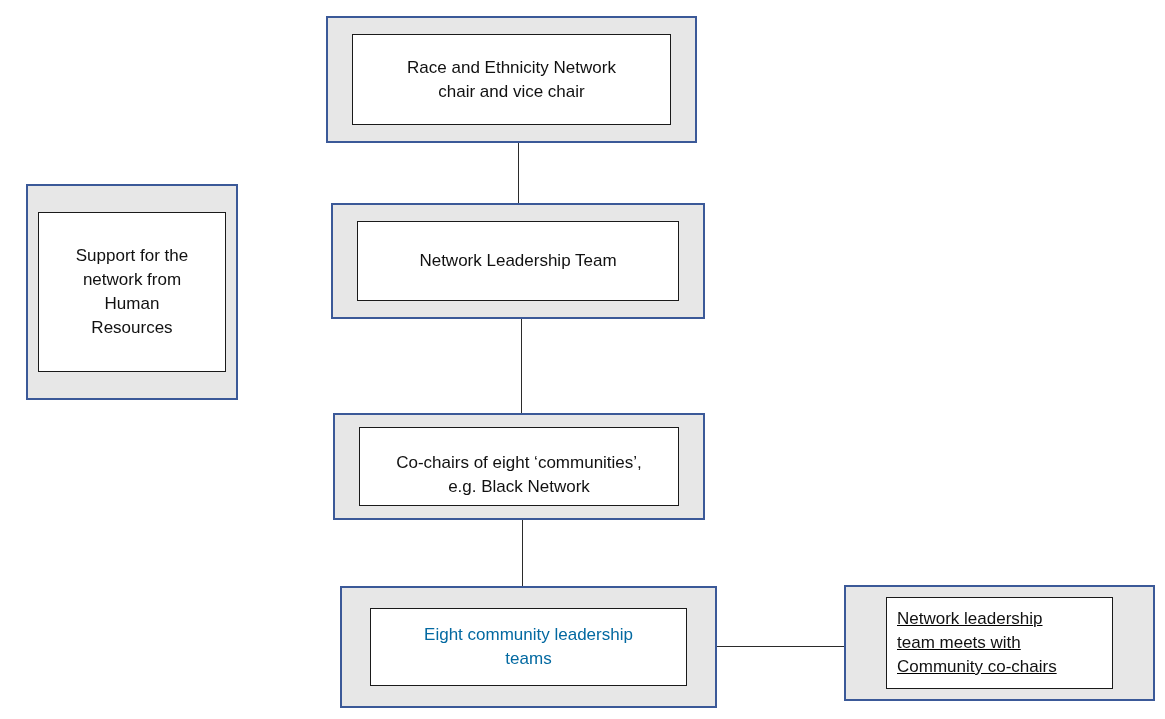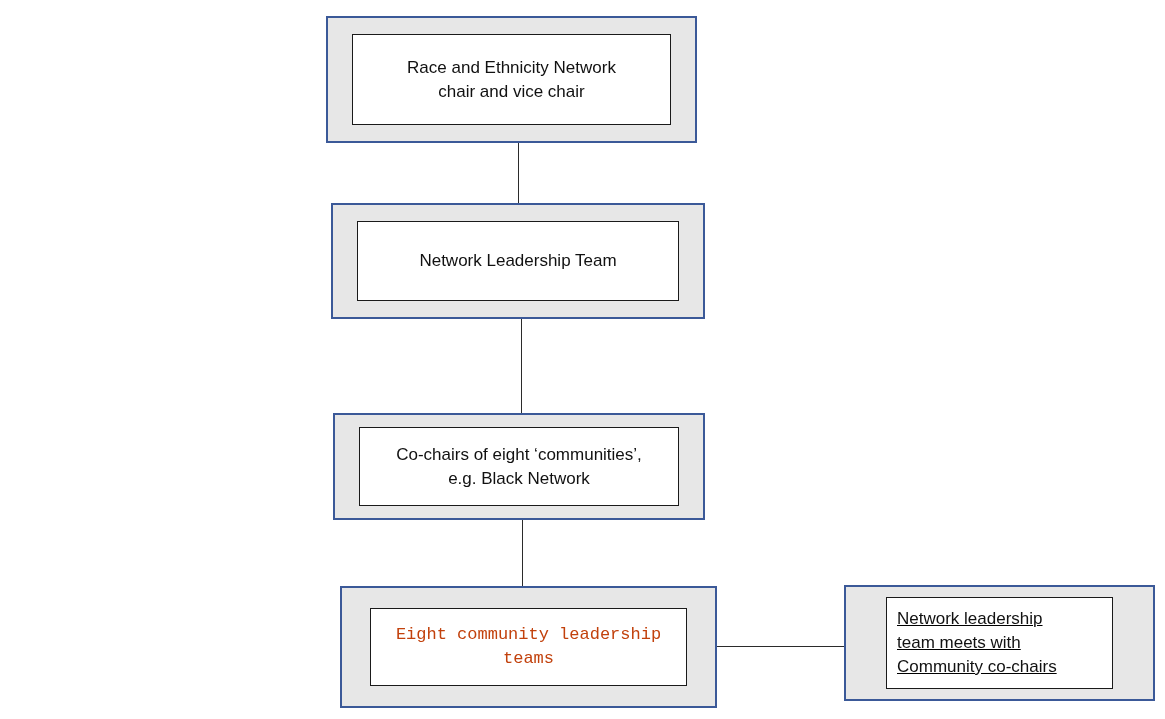--- a/index.html
+++ b/index.html
@@ -66,40 +66,48 @@
   }
 </style>
 </head>
 <body>
 
 <div id="canvas">
     <div class="connector v" style="background: rgb(43, 43, 43); left: 518px; top: 128px; height: 80px;"></div>
     <div class="connector v" style="background: rgb(43, 43, 43); left: 521px; top: 319px; height: 100px;"></div>
     <div class="connector v" style="background: rgb(43, 43, 43); left: 522px; top: 520px; height: 70px;"></div>
     <div class="connector h" style="background: rgb(43, 43, 43); left: 717px; top: 646px; width: 128px;"></div>
+    <div class="node" style="left: 26px; top: 184px; width: 212px; height: 216px; background: rgb(231, 231, 231); border-color: rgb(59, 89, 152);">
+      <div class="inner" style="background: rgb(255, 255, 255); border-color: rgb(26, 26, 26); width: 188px; height: 160px;">
+        <div class="label" style="color: rgb(17, 17, 17);">Support for the
+network from
+Human
+Resources</div>
+      </div>
+    </div>
     <div class="node" style="left: 326px; top: 16px; width: 371px; height: 127px; background: rgb(231, 231, 231); border-color: rgb(59, 89, 152);">
       <div class="inner" style="background: rgb(255, 255, 255); border-color: rgb(26, 26, 26); width: 319px; height: 91px;">
         <div class="label" style="color: rgb(17, 17, 17);">Race and Ethnicity Network
 chair and vice chair</div>
       </div>
     </div>
     <div class="node" style="left: 331px; top: 203px; width: 374px; height: 116px; background: rgb(231, 231, 231); border-color: rgb(59, 89, 152);">
       <div class="inner" style="background: rgb(255, 255, 255); border-color: rgb(26, 26, 26); width: 322px; height: 80px;">
         <div class="label" style="color: rgb(17, 17, 17);">Network Leadership Team</div>
       </div>
     </div>
     <div class="node" style="left: 333px; top: 413px; width: 372px; height: 107px; background: rgb(231, 231, 231); border-color: rgb(59, 89, 152);">
-      <div class="inner" style="background: rgb(255, 255, 255); border-color: rgb(26, 26, 26); width: 320px; height: 79px;">
+      <div class="inner" style="background: rgb(255, 255, 255); border-color: rgb(26, 26, 26); width: 320px; height: 79px; align-items: flex-end;">
         <div class="label" style="color: rgb(17, 17, 17);">Co-chairs of eight ‘communities’,
 e.g. Black Network</div>
       </div>
     </div>
     <div class="node" style="left: 340px; top: 586px; width: 377px; height: 122px; background: rgb(231, 231, 231); border-color: rgb(59, 89, 152);">
       <div class="inner" style="background: rgb(255, 255, 255); border-color: rgb(26, 26, 26); width: 317px; height: 78px;">
-        <div class="label" style="color: #c2410c; font-family: Liberation Mono, monospace;">Eight community leadership
+        <div class="label" style="color: #0369a1;">Eight community leadership
 teams</div>
       </div>
     </div>
     <div class="node left-align" style="left: 844px; top: 585px; width: 311px; height: 116px; background: rgb(231, 231, 231); border-color: rgb(59, 89, 152); text-decoration: underline;">
       <div class="inner" style="background: rgb(255, 255, 255); border-color: rgb(26, 26, 26); width: 227px; height: 92px;">
         <div class="label" style="color: rgb(17, 17, 17);">Network leadership
 team meets with
 Community co-chairs</div>
       </div>
     </div>

